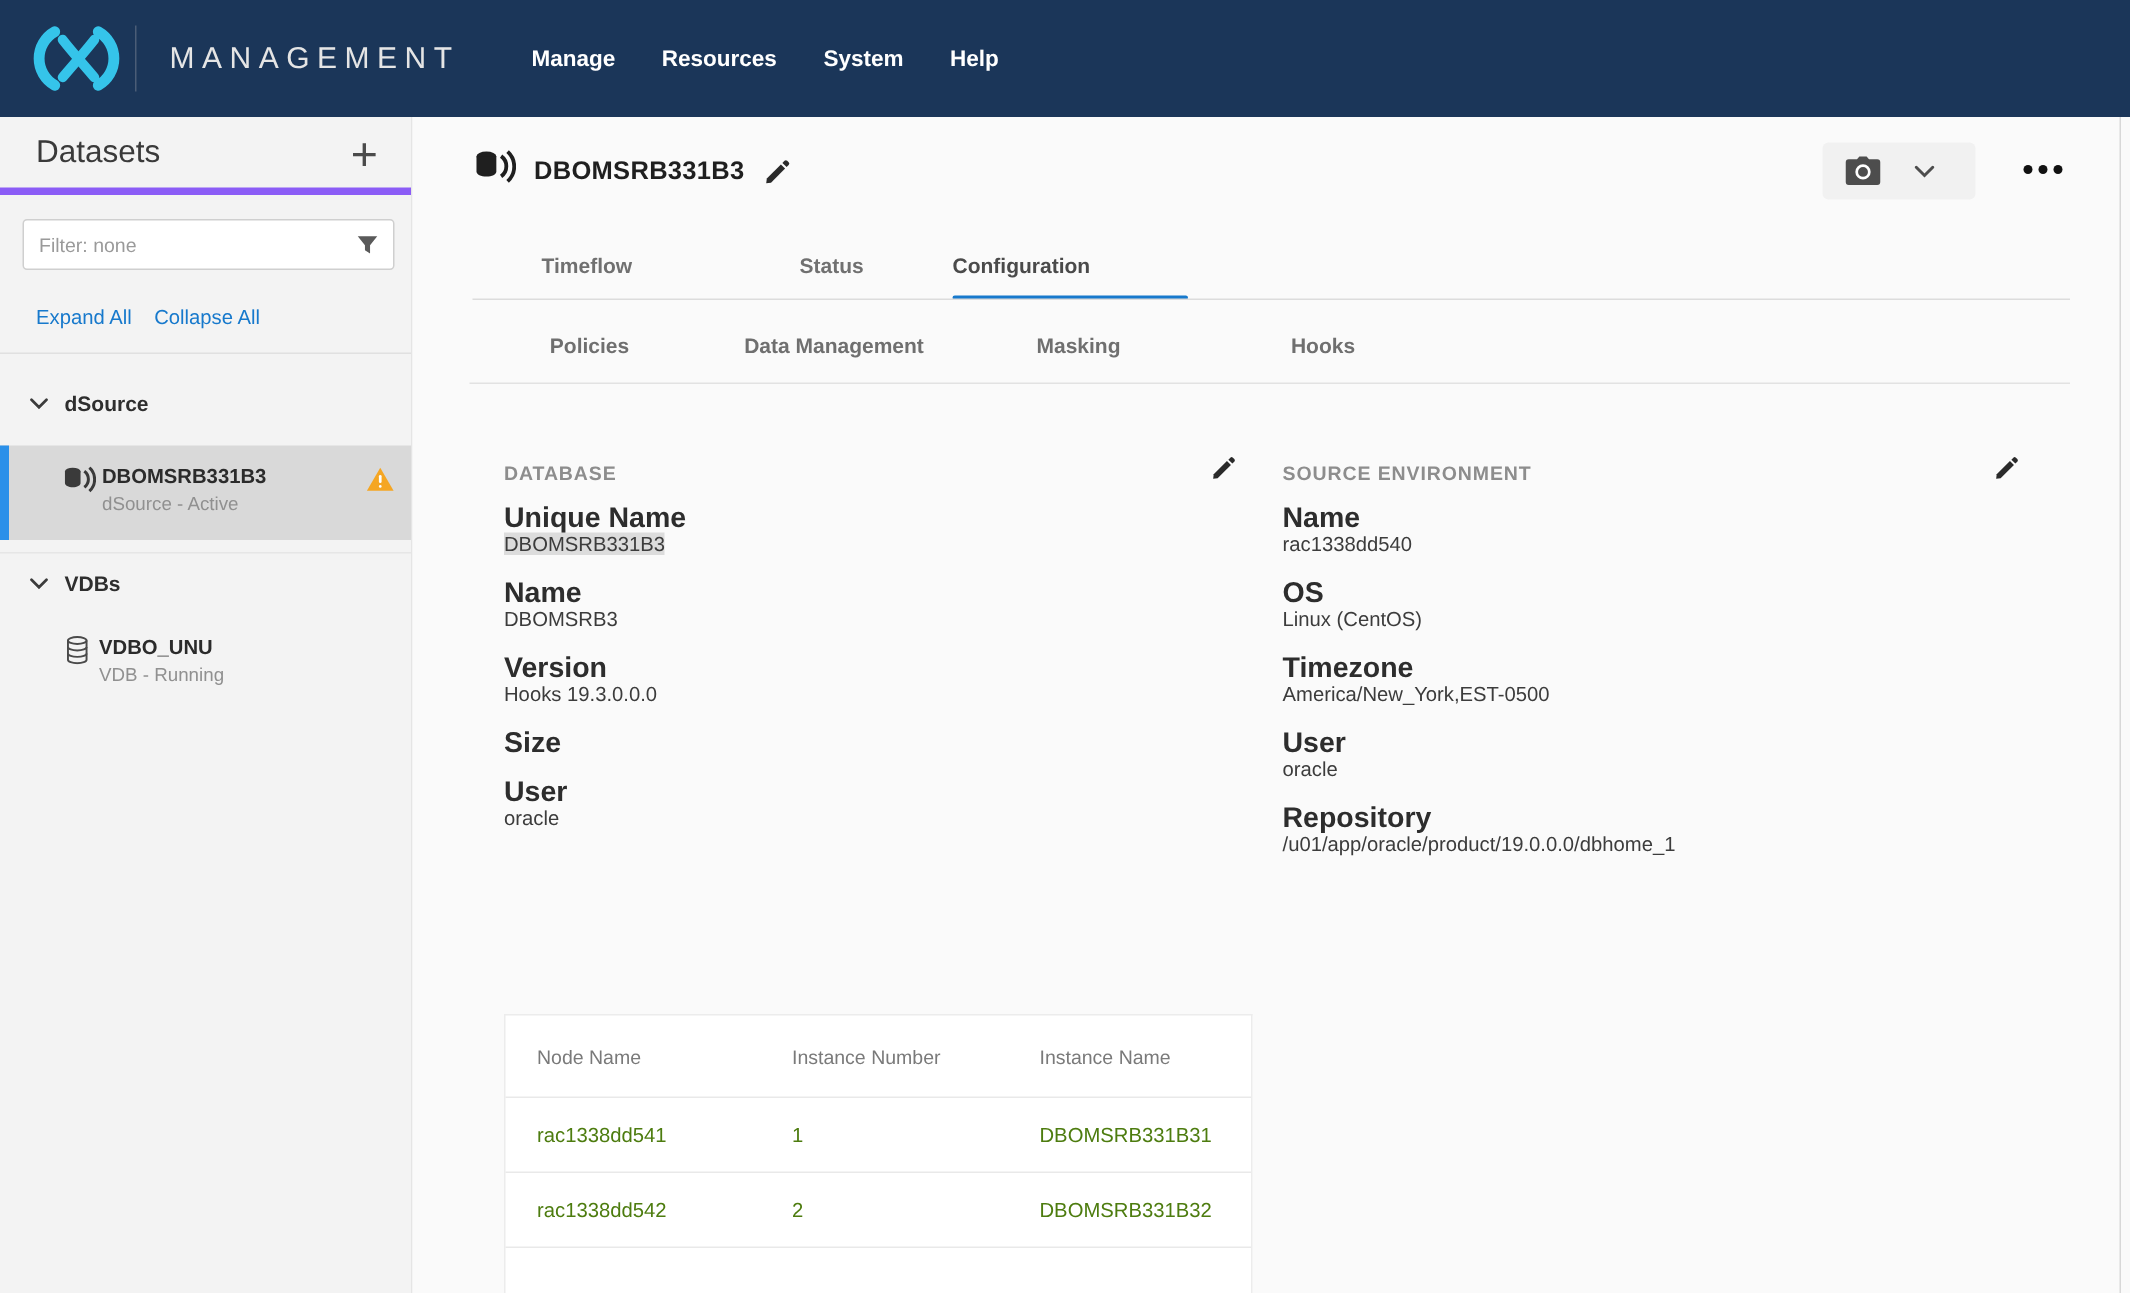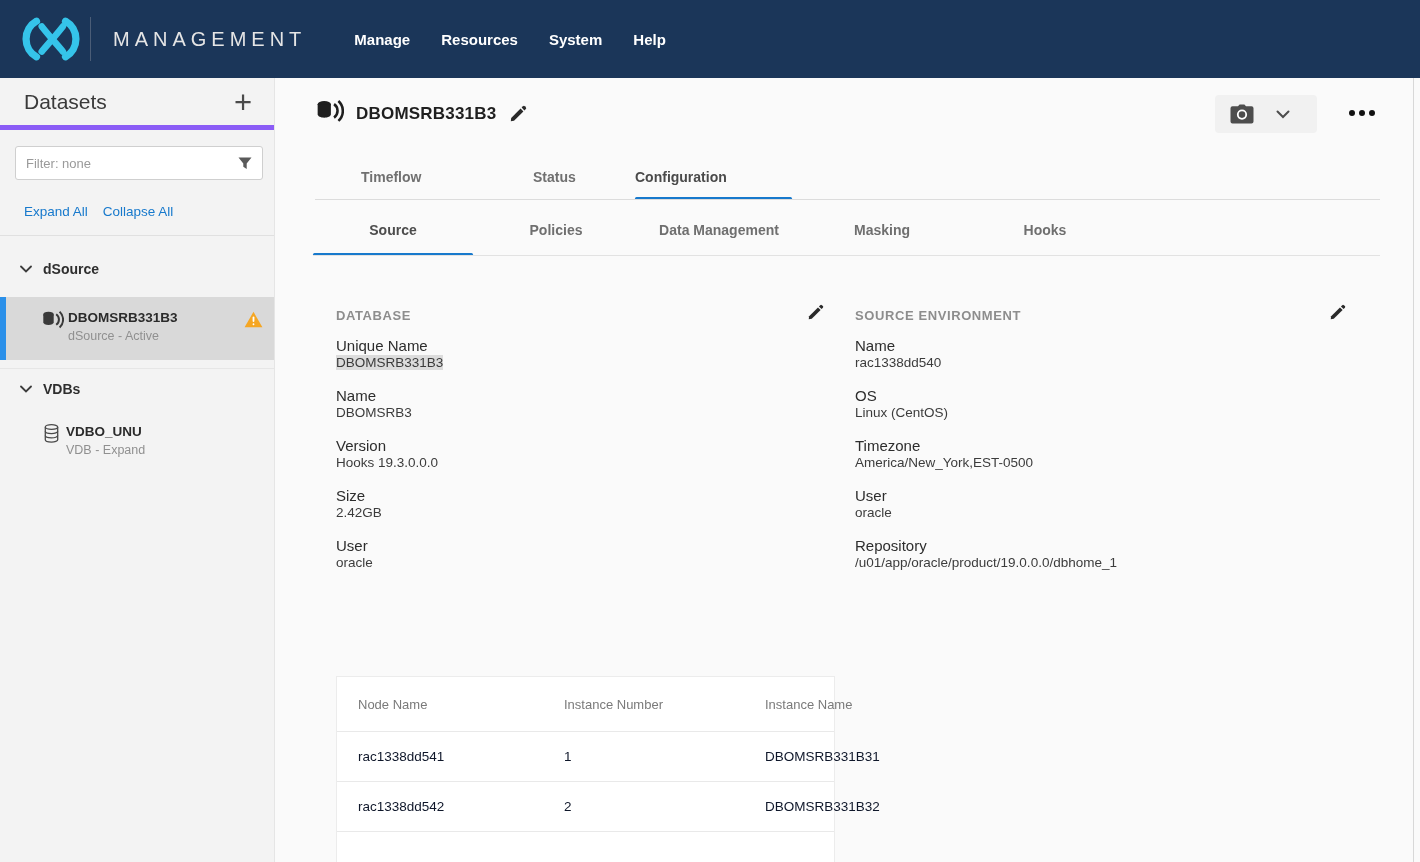--- a/index.html
+++ b/index.html
@@ -81,30 +81,30 @@
   .sec-env{left:580px;top:230px;}
   .sec-cluster{left:61px;top:601px;}
   .edit-sec{position:absolute;top:226px;cursor:pointer;display:flex;}
   .edit-db{left:533px;}
   .edit-env{left:1055px;}
 
   .fields{position:absolute;top:259px;width:440px;}
   .fields-db{left:61px;}
   .fields-env{left:580px;}
   .field{margin-bottom:16px;}
-  .f-label{font-size:15px;font-weight:400;color:#2d2d2d;line-height:17px;}
+  .f-label{font-size:19px;font-weight:700;color:#2d2d2d;line-height:17px;}
   .f-value{font-size:13.5px;color:#3c3c3c;line-height:17px;}
   .hl{background:#dcdcdc;}
 
   .cluster-table{position:absolute;left:61px;top:598px;width:499px;height:186px;background:#fff;border:1px solid #ececec;border-bottom:none;}
-  .tr{display:grid;grid-template-columns:191px 165px 143px;align-items:center;gap:36px;}
+  .tr{display:grid;grid-template-columns:191px 165px 143px;align-items:center;}
   .tr-head{height:55px;border-bottom:1px solid #e9e9e9;}
   .tr-head .td{font-size:13px;color:#7a7a7a;}
   .tr-body{height:50px;border-bottom:1px solid #e9e9e9;}
-  .td{font-size:13.5px;color:#0f172a;}
+  .td{font-size:13.5px;color:#4d7c0f;}
   .td:first-child{padding-left:21px;}
 </style>
 </head>
 <body>
 
 <div class="navbar">
   <div class="logo">
     <svg width="66" height="48" viewBox="0 0 100 72" fill="none">
       <path d="M28 9 A31 31 0 0 0 28 63" stroke="#35c4ea" stroke-width="11" stroke-linecap="round"></path>
       <path d="M72 9 A31 31 0 0 1 72 63" stroke="#35c4ea" stroke-width="11" stroke-linecap="round"></path>
@@ -185,21 +185,21 @@
   <div class="sb-item item-vdb">
     <span class="item-icon">
       <svg width="15" height="19" viewBox="0 0 15 19" fill="none" stroke="#4a4a4a" stroke-width="1.3">
         <ellipse cx="7.5" cy="3" rx="6.2" ry="2.3"></ellipse>
         <path d="M1.3 3 V15.8 C1.3 17.1 4.1 18.1 7.5 18.1 C10.9 18.1 13.7 17.1 13.7 15.8 V3"></path>
         <path d="M1.3 7.3 C1.3 8.6 4.1 9.6 7.5 9.6 C10.9 9.6 13.7 8.6 13.7 7.3"></path>
         <path d="M1.3 11.6 C1.3 12.9 4.1 13.9 7.5 13.9 C10.9 13.9 13.7 12.9 13.7 11.6"></path>
       </svg>
     </span>
     <span class="item-name">VDBO_UNU</span>
-    <span class="item-status">VDB - Expand</span>
+    <span class="item-status">VDB - Running</span>
   </div>
 </div>
 
 <div class="main">
 
   <div class="title-row">
     <span>
       <svg width="28" height="23" viewBox="0 0 22 18">
         <ellipse cx="6.5" cy="3.4" rx="5.2" ry="2.6" fill="#1f1f1f"></ellipse>
         <path d="M1.3 3.4 V11.2 C1.3 12.7 3.6 13.9 6.5 13.9 C9.4 13.9 11.7 12.7 11.7 11.2 V3.4 Z" fill="#1f1f1f"></path>
@@ -235,21 +235,20 @@
       <i></i>
       <i></i>
   </div>
 
   <div class="tab tab-timeflow">Timeflow</div>
   <div class="tab tab-status">Status</div>
   <div class="tab tab-config active">Configuration</div>
   <div class="tabs-divider"></div>
 
   <div class="subtabs">
-    <div class="subtab active">Source</div>
     <div class="subtab">Policies</div>
     <div class="subtab">Data Management</div>
     <div class="subtab">Masking</div>
     <div class="subtab">Hooks</div>
   </div>
   <div class="subtabs-divider"></div>
 
   <div class="section-head sec-db">DATABASE</div>
   <span class="edit-sec edit-db">
     <svg width="16" height="16" viewBox="0 0 17 17">
@@ -265,21 +264,20 @@
     <div class="field">
       <div class="f-label">Name</div>
       <div class="f-value">DBOMSRB3</div>
     </div>
     <div class="field">
       <div class="f-label">Version</div>
       <div class="f-value">Hooks 19.3.0.0.0</div>
     </div>
     <div class="field">
       <div class="f-label">Size</div>
-      <div class="f-value">2.42GB</div>
     </div>
     <div class="field">
       <div class="f-label">User</div>
       <div class="f-value">oracle</div>
     </div>
   </div>
 
   <div class="section-head sec-env">SOURCE ENVIRONMENT</div>
   <span class="edit-sec edit-env">
     <svg width="16" height="16" viewBox="0 0 17 17">

